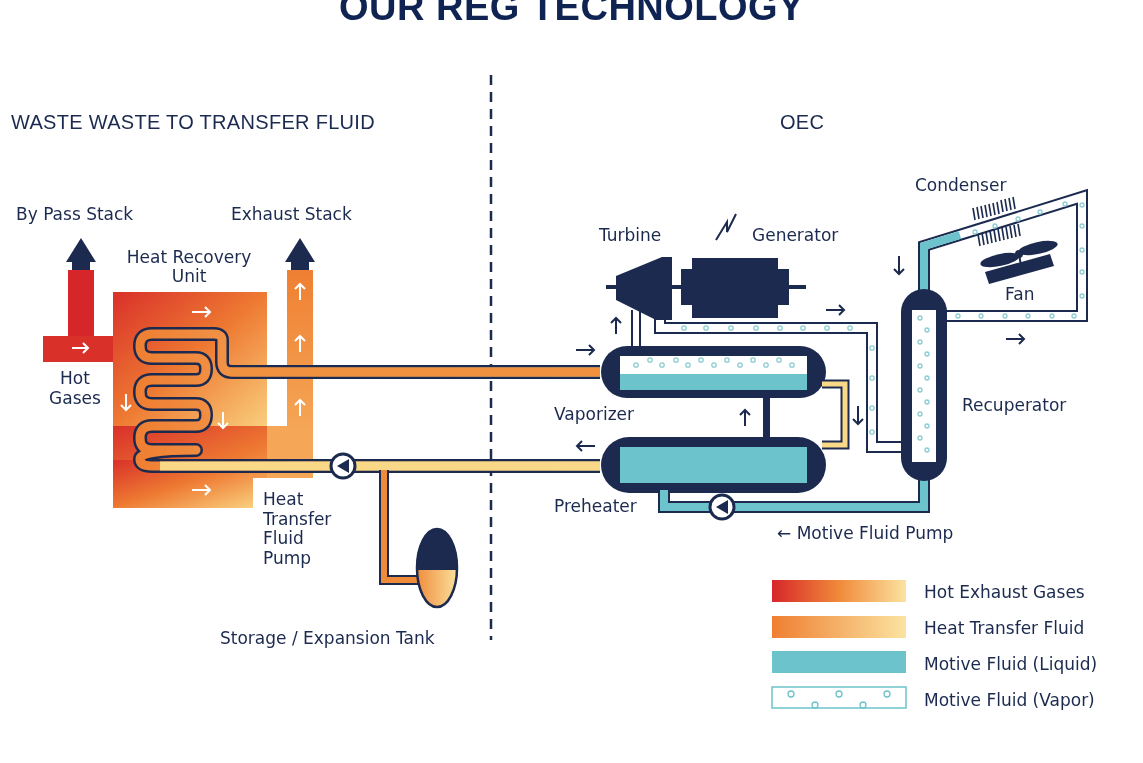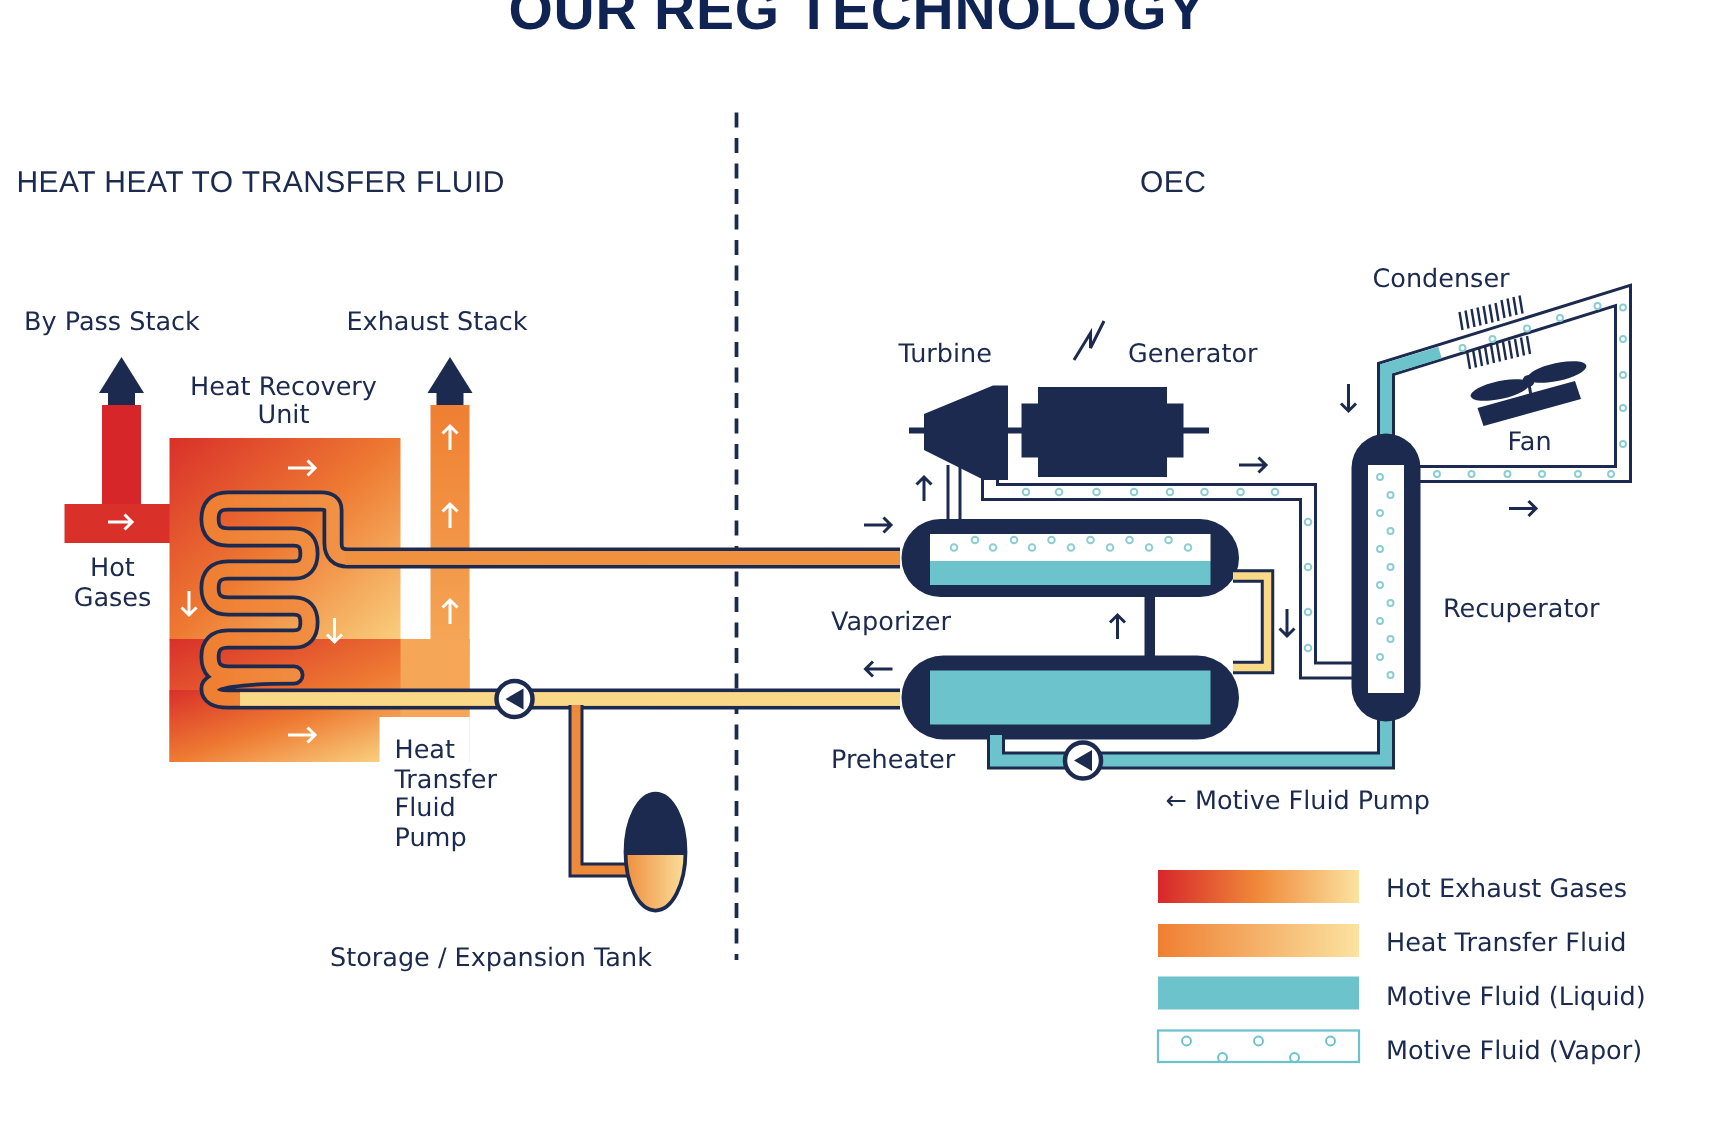--- a/index.html
+++ b/index.html
@@ -6,22 +6,22 @@
   body{width:1143px;height:763px;overflow:hidden;position:relative;font-family:"Liberation Sans",sans-serif;color:#1b2a4e;}
   .title{position:absolute;left:0;top:-14px;width:1143px;text-align:center;font-family:"Liberation Sans",sans-serif;font-weight:bold;font-size:38px;color:#0f2452;letter-spacing:0.5px;}
   .section{position:absolute;font-size:20px;color:#1b2a4e;letter-spacing:0.3px;}
   svg{position:absolute;left:0;top:0;}
   .lbl2{font-family:"DejaVu Sans",sans-serif;font-size:17px;fill:#1b2a4e;}
 </style>
 </head>
 <body>
 
 <div class="title">OUR REG TECHNOLOGY</div>
-<div class="section" style="left:11px;top:111px;">HEAT HEAT TO TRANSFER FLUID</div>
-<div class="section" style="left:760px;top:111px;">OEC</div>
+<div class="section" style="left:11px;top:111px;">WASTE WASTE TO TRANSFER FLUID</div>
+<div class="section" style="left:780px;top:111px;">OEC</div>
 
 <svg width="1143" height="763" viewBox="0 0 1143 763">
   <defs>
     <linearGradient id="gasGrad" x1="0" y1="0" x2="1" y2="1">
       <stop offset="0" stop-color="#d9302a"></stop>
       <stop offset="0.5" stop-color="#ee7a32"></stop>
       <stop offset="1" stop-color="#f9cf7e"></stop>
     </linearGradient>
     <linearGradient id="stackGrad" x1="0" y1="0" x2="0" y2="1">
       <stop offset="0" stop-color="#ef7f32"></stop>

